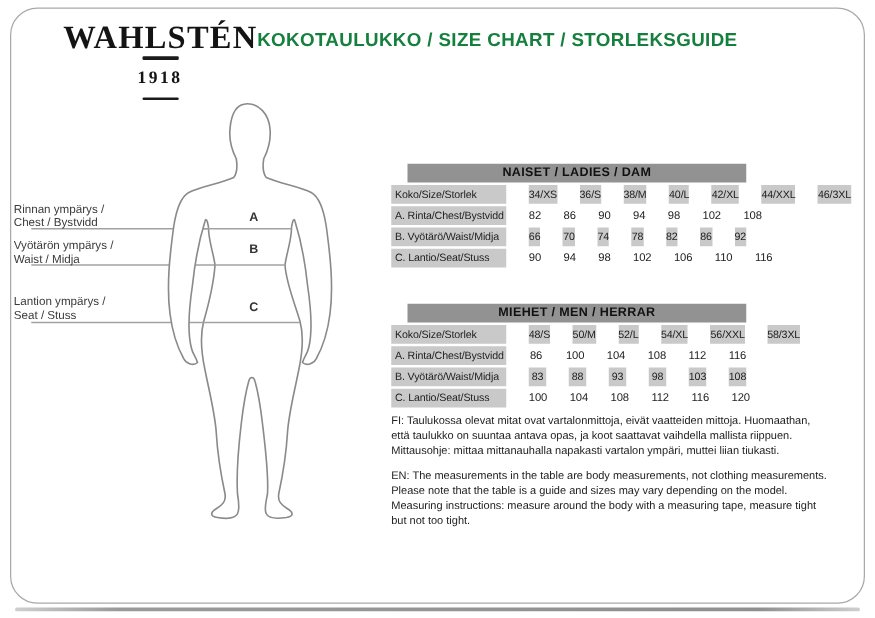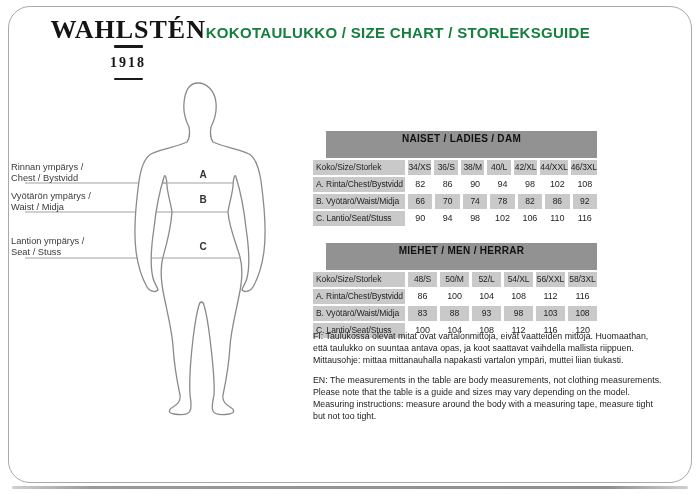--- a/index.html
+++ b/index.html
@@ -20,23 +20,23 @@
   
   .title{position:absolute;left:170px;top:24px;width:420px;text-align:right;
         font-size:15px;font-weight:600;letter-spacing:.3px;color:#15803d;}
   
   .figure{position:absolute;left:0;top:0;width:310px;height:494px;}
   .m-label{position:absolute;left:11px;width:140px;font-size:9.3px;line-height:10.5px;
         color:#3a3a3a;white-space:pre-line;}
   .m-letter{position:absolute;width:14px;text-align:center;font-size:10px;font-weight:600;color:#333;}
   
   .size-table{position:absolute;left:313px;width:284px;}
-  .st-header{height:27px;line-height:15px;background:#929292;color:#111;text-align:center;
+  .st-header{height:15px;line-height:15px;background:#929292;color:#111;text-align:center;
         font-size:10px;font-weight:bold;letter-spacing:.3px;margin-left:13px;}
-  .st-row{display:flex;gap:3px;margin-top:2px;height:15px;}
+  .st-row{display:flex;gap:18px;margin-top:2px;height:15px;}
   .st-label{width:92px;flex:0 0 92px;background:#c9c9c9;font-size:8.5px;line-height:15px;
         padding-left:3px;box-sizing:border-box;color:#1e1e1e;letter-spacing:-.1px;white-space:nowrap;overflow:hidden;}
   .st-cell{flex:1 1 0;text-align:center;font-size:9px;line-height:15px;color:#1e1e1e;letter-spacing:-.1px;}
   .st-cell.shaded{background:#c9c9c9;font-size:8.5px;}
   
   .note{position:absolute;left:313px;width:382px;font-size:8.8px;line-height:12px;
         color:#222;white-space:pre-line;}
 </style>
 </head>
 <body>

